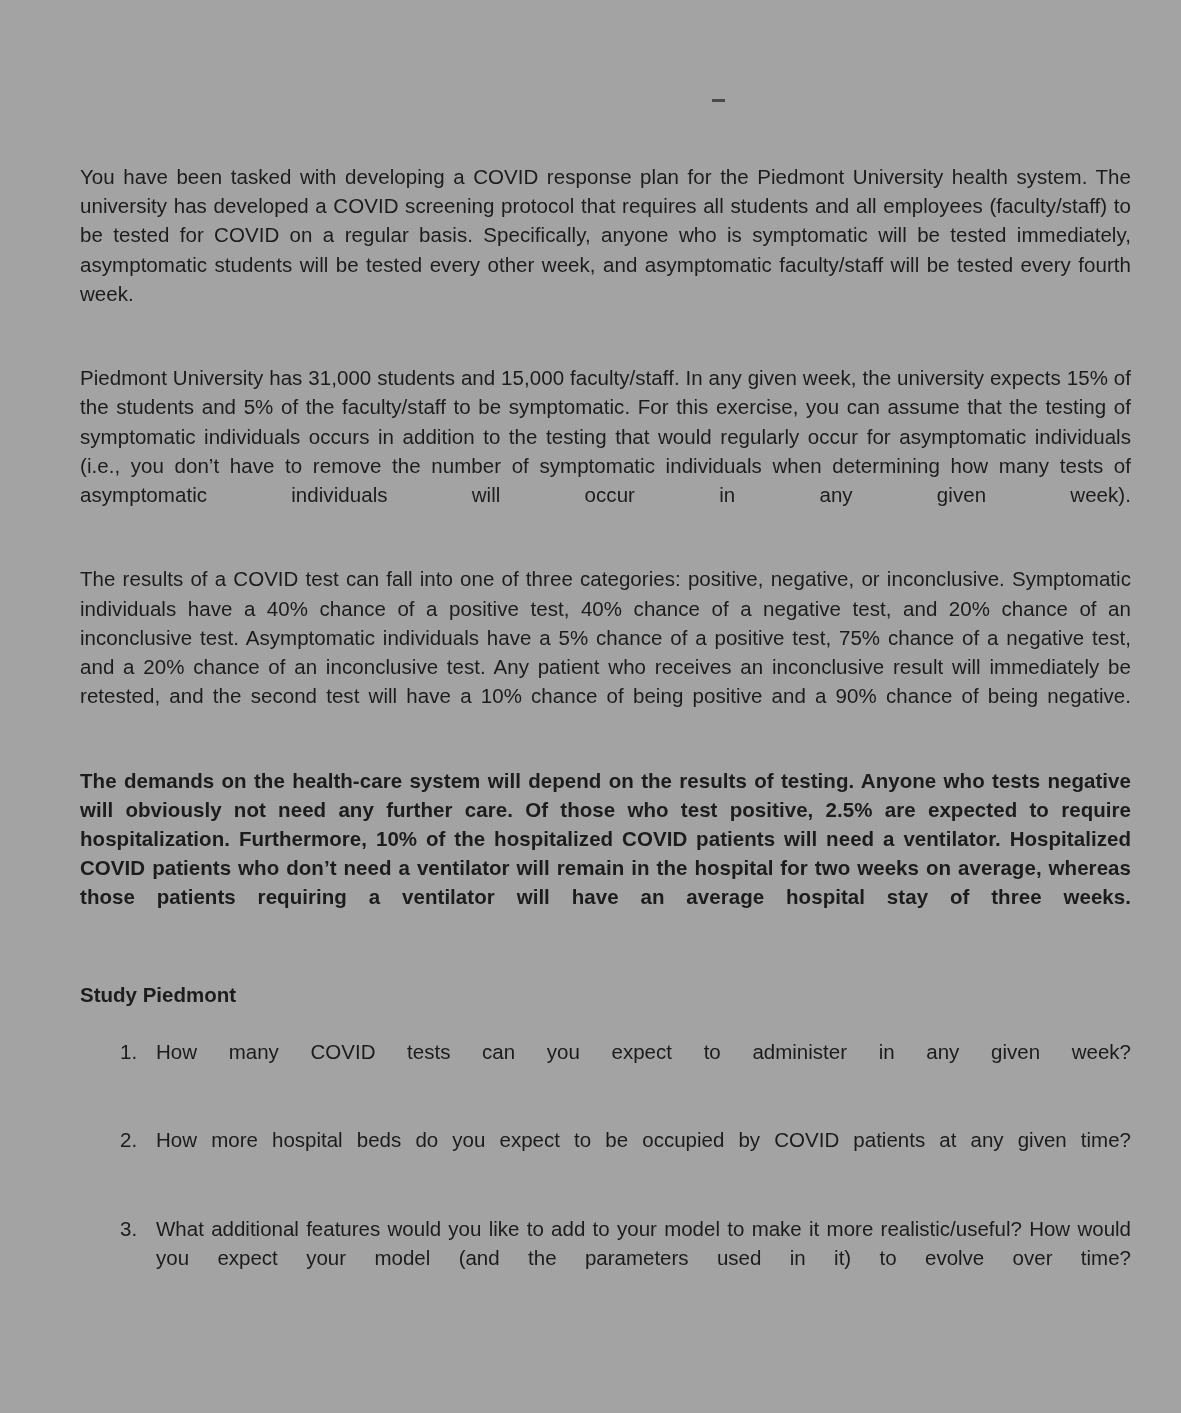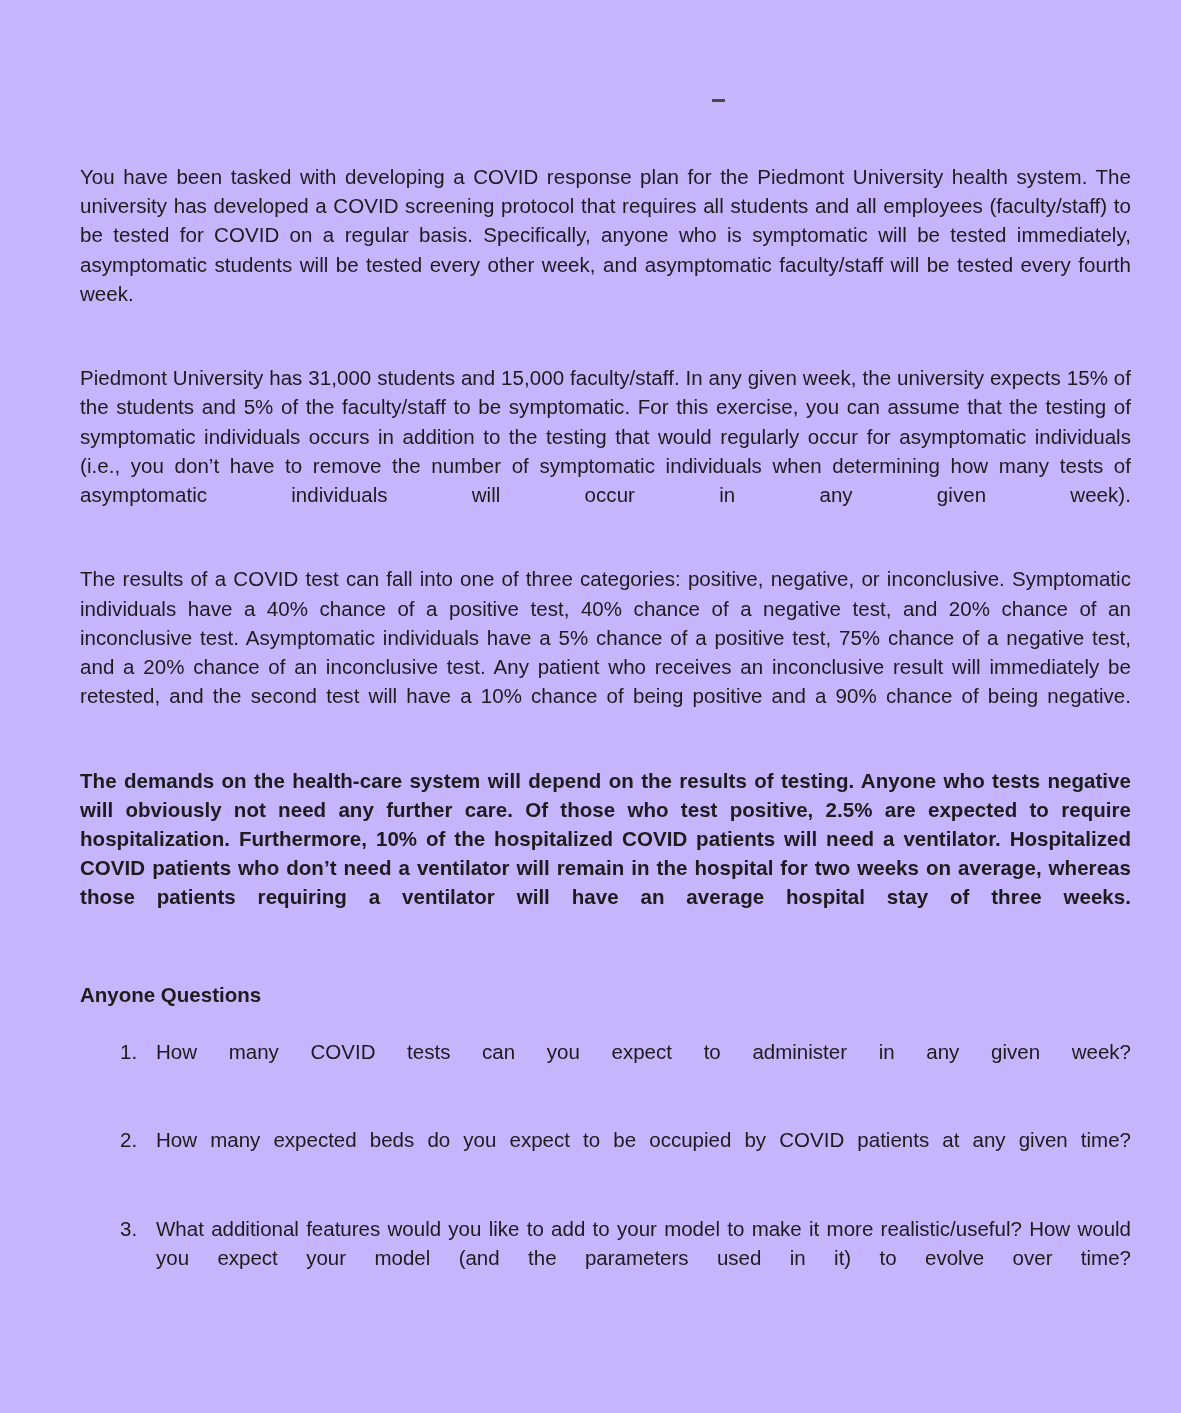--- a/index.html
+++ b/index.html
@@ -8,21 +8,21 @@
     background: #ffffff;
   }
   body {
     font-family: "Liberation Sans", sans-serif;
     color: #1c1c1c;
   }
   .page {
     position: relative;
     width: 1181px;
     height: 1413px;
-    background: #c4b5fd;
+    background: #a3a3a3;
     overflow: hidden;
     box-sizing: border-box;
   }
   .top-mark {
     position: absolute;
     left: 712px;
     top: 99px;
     width: 13px;
     height: 3px;
     background: #4a4a4a;
@@ -99,28 +99,28 @@
 
   <div class="top-mark"></div>
 
   <div class="content">
 
     <p class="para">You have been tasked with developing a COVID response plan for the Piedmont University health system. The university has developed a COVID screening protocol that requires all students and all employees (faculty/staff) to be tested for COVID on a regular basis. Specifically, anyone who is symptomatic will be tested immediately, asymptomatic students will be tested every other week, and asymptomatic faculty/staff will be tested every fourth week.</p>
     <p class="para">Piedmont University has 31,000 students and 15,000 faculty/staff. In any given week, the university expects 15% of the students and 5% of the faculty/staff to be symptomatic. For this exercise, you can assume that the testing of symptomatic individuals occurs in addition to the testing that would regularly occur for asymptomatic individuals (i.e., you don’t have to remove the number of symptomatic individuals when determining how many tests of asymptomatic individuals will occur in any given week).</p>
     <p class="para">The results of a COVID test can fall into one of three categories: positive, negative, or inconclusive. Symptomatic individuals have a 40% chance of a positive test, 40% chance of a negative test, and 20% chance of an inconclusive test. Asymptomatic individuals have a 5% chance of a positive test, 75% chance of a negative test, and a 20% chance of an inconclusive test. Any patient who receives an inconclusive result will immediately be retested, and the second test will have a 10% chance of being positive and a 90% chance of being negative.</p>
     <p class="para">The demands on the health-care system will depend on the results of testing. Anyone who tests negative will obviously not need any further care. Of those who test positive, 2.5% are expected to require hospitalization. Furthermore, 10% of the hospitalized COVID patients will need a ventilator. Hospitalized COVID patients who don’t need a ventilator will remain in the hospital for two weeks on average, whereas those patients requiring a ventilator will have an average hospital stay of three weeks.</p>
 
-    <h2 class="heading">Anyone Questions</h2>
+    <h2 class="heading">Study Piedmont</h2>
 
     <ol class="questions">
       <li>
         <span class="qtext">How many COVID tests can you expect to administer in any given week?</span>
       </li>
       <li>
-        <span class="qtext">How many expected beds do you expect to be occupied by COVID patients at any given time?</span>
+        <span class="qtext">How more hospital beds do you expect to be occupied by COVID patients at any given time?</span>
       </li>
       <li>
         <span class="qtext">What additional features would you like to add to your model to make it more realistic/useful? How would you expect your model (and the parameters used in it) to evolve over time?</span>
       </li>
     </ol>
 
   </div>
 </div>
 
 </body></html>

